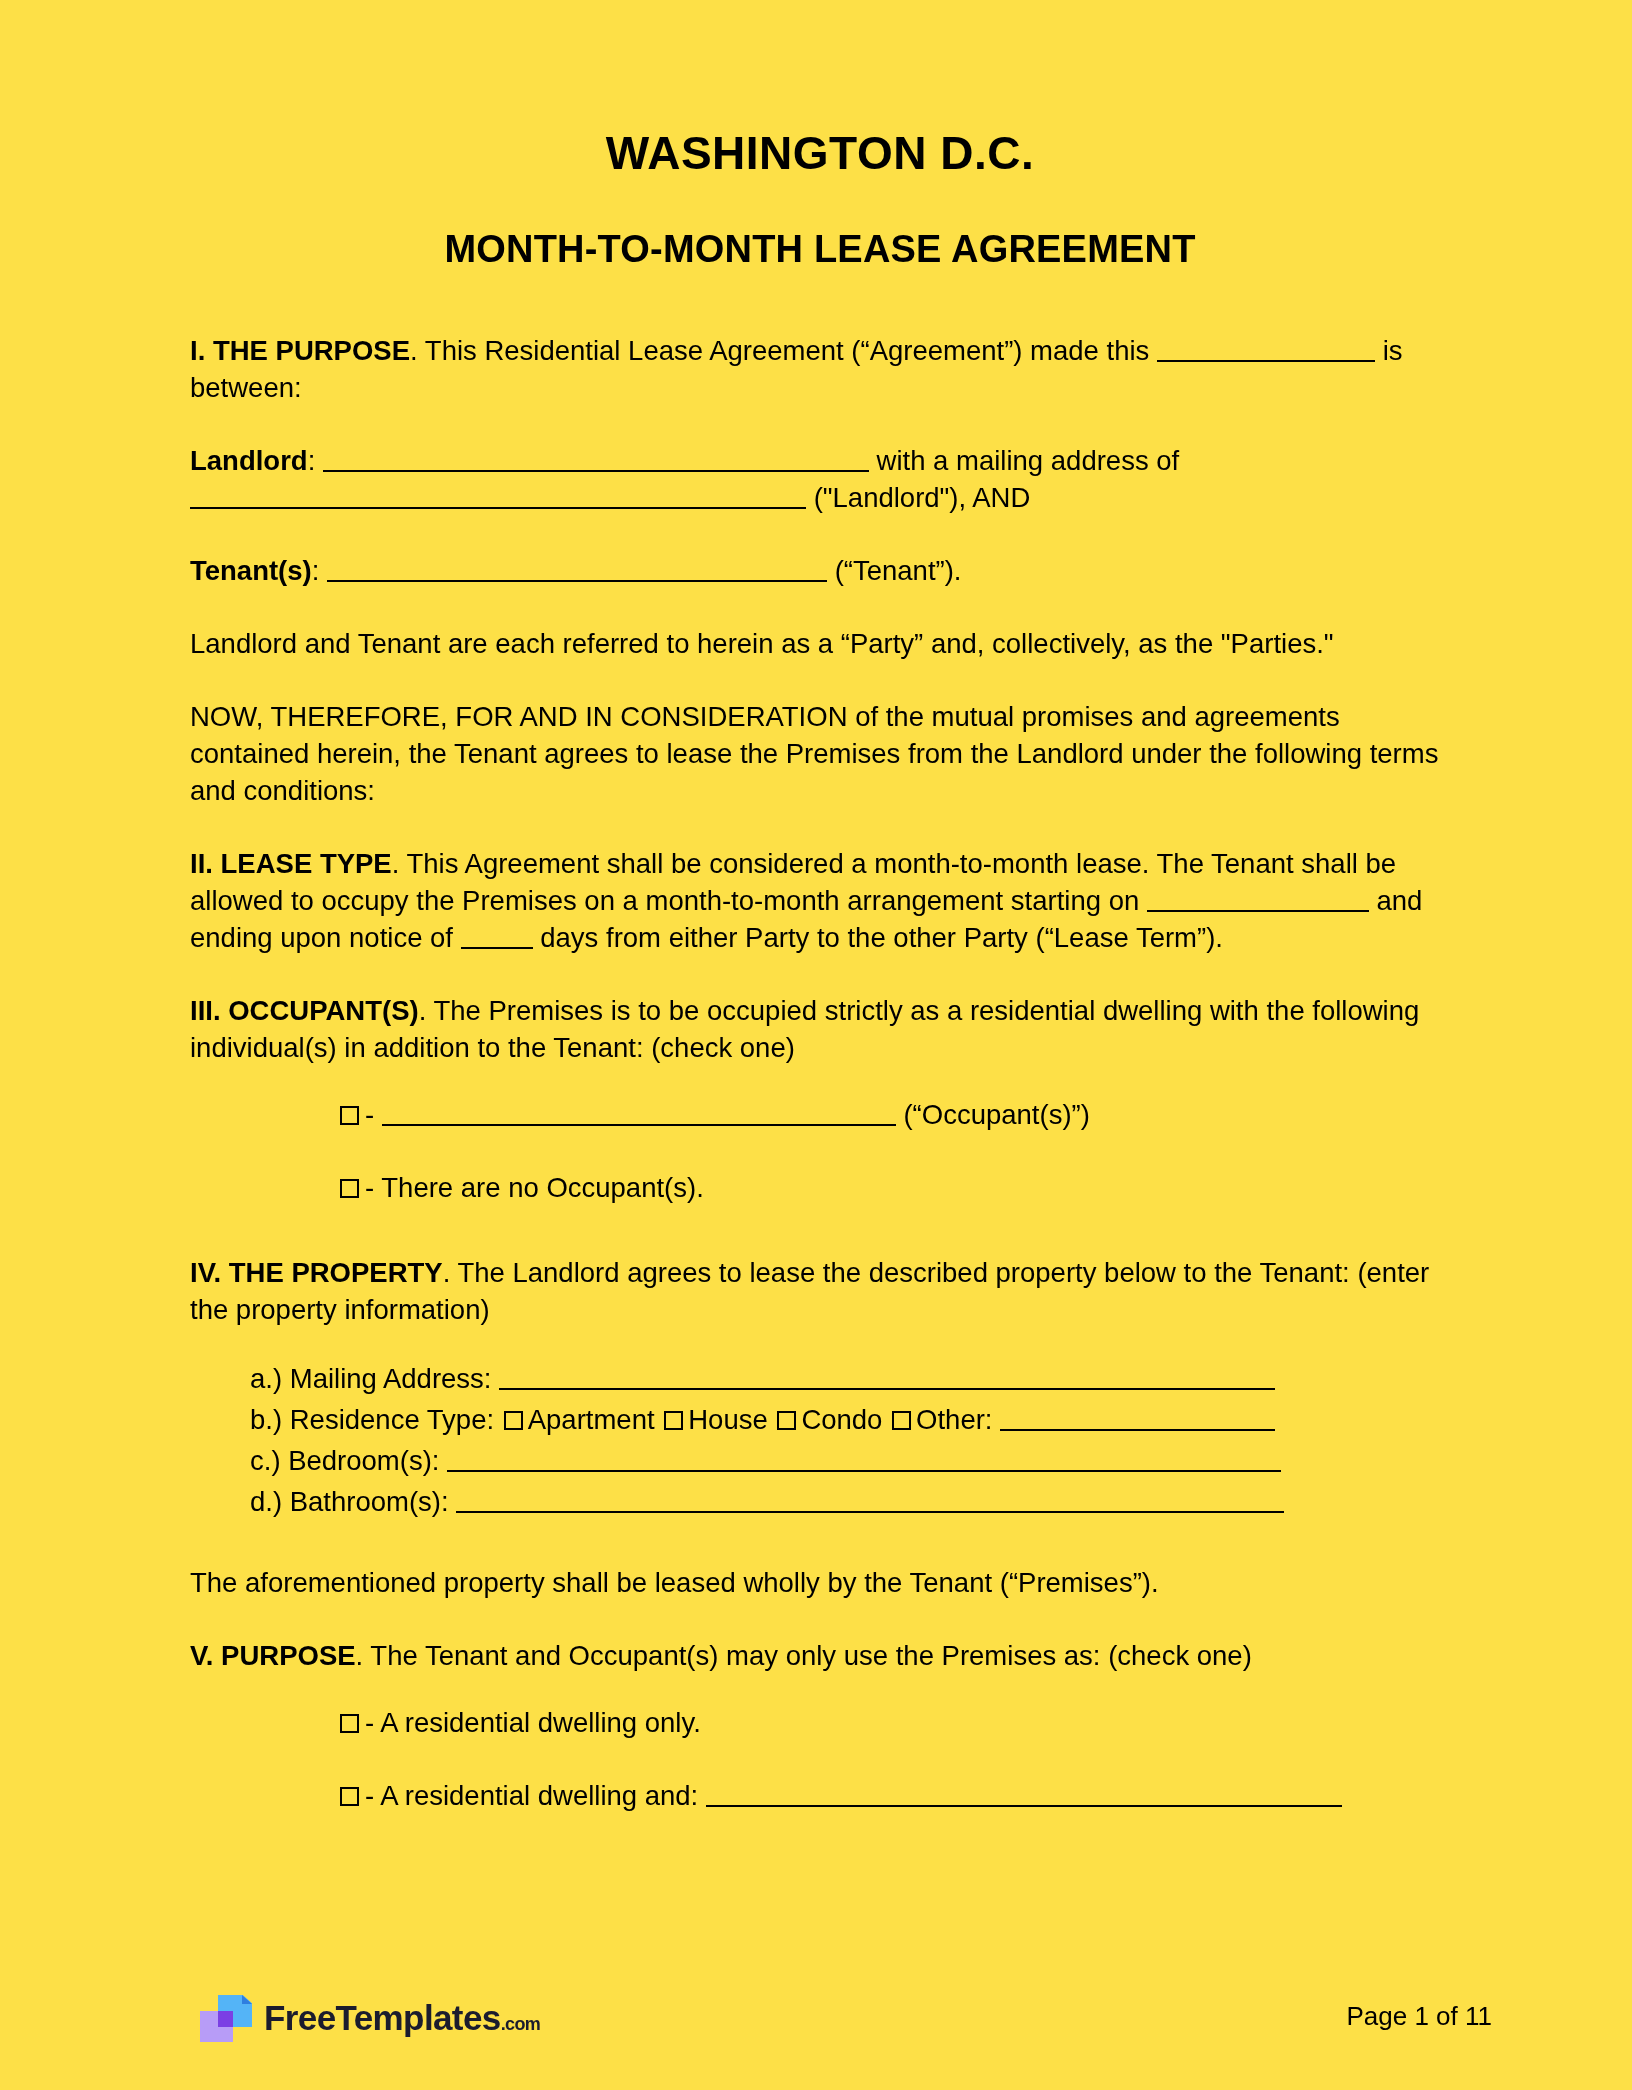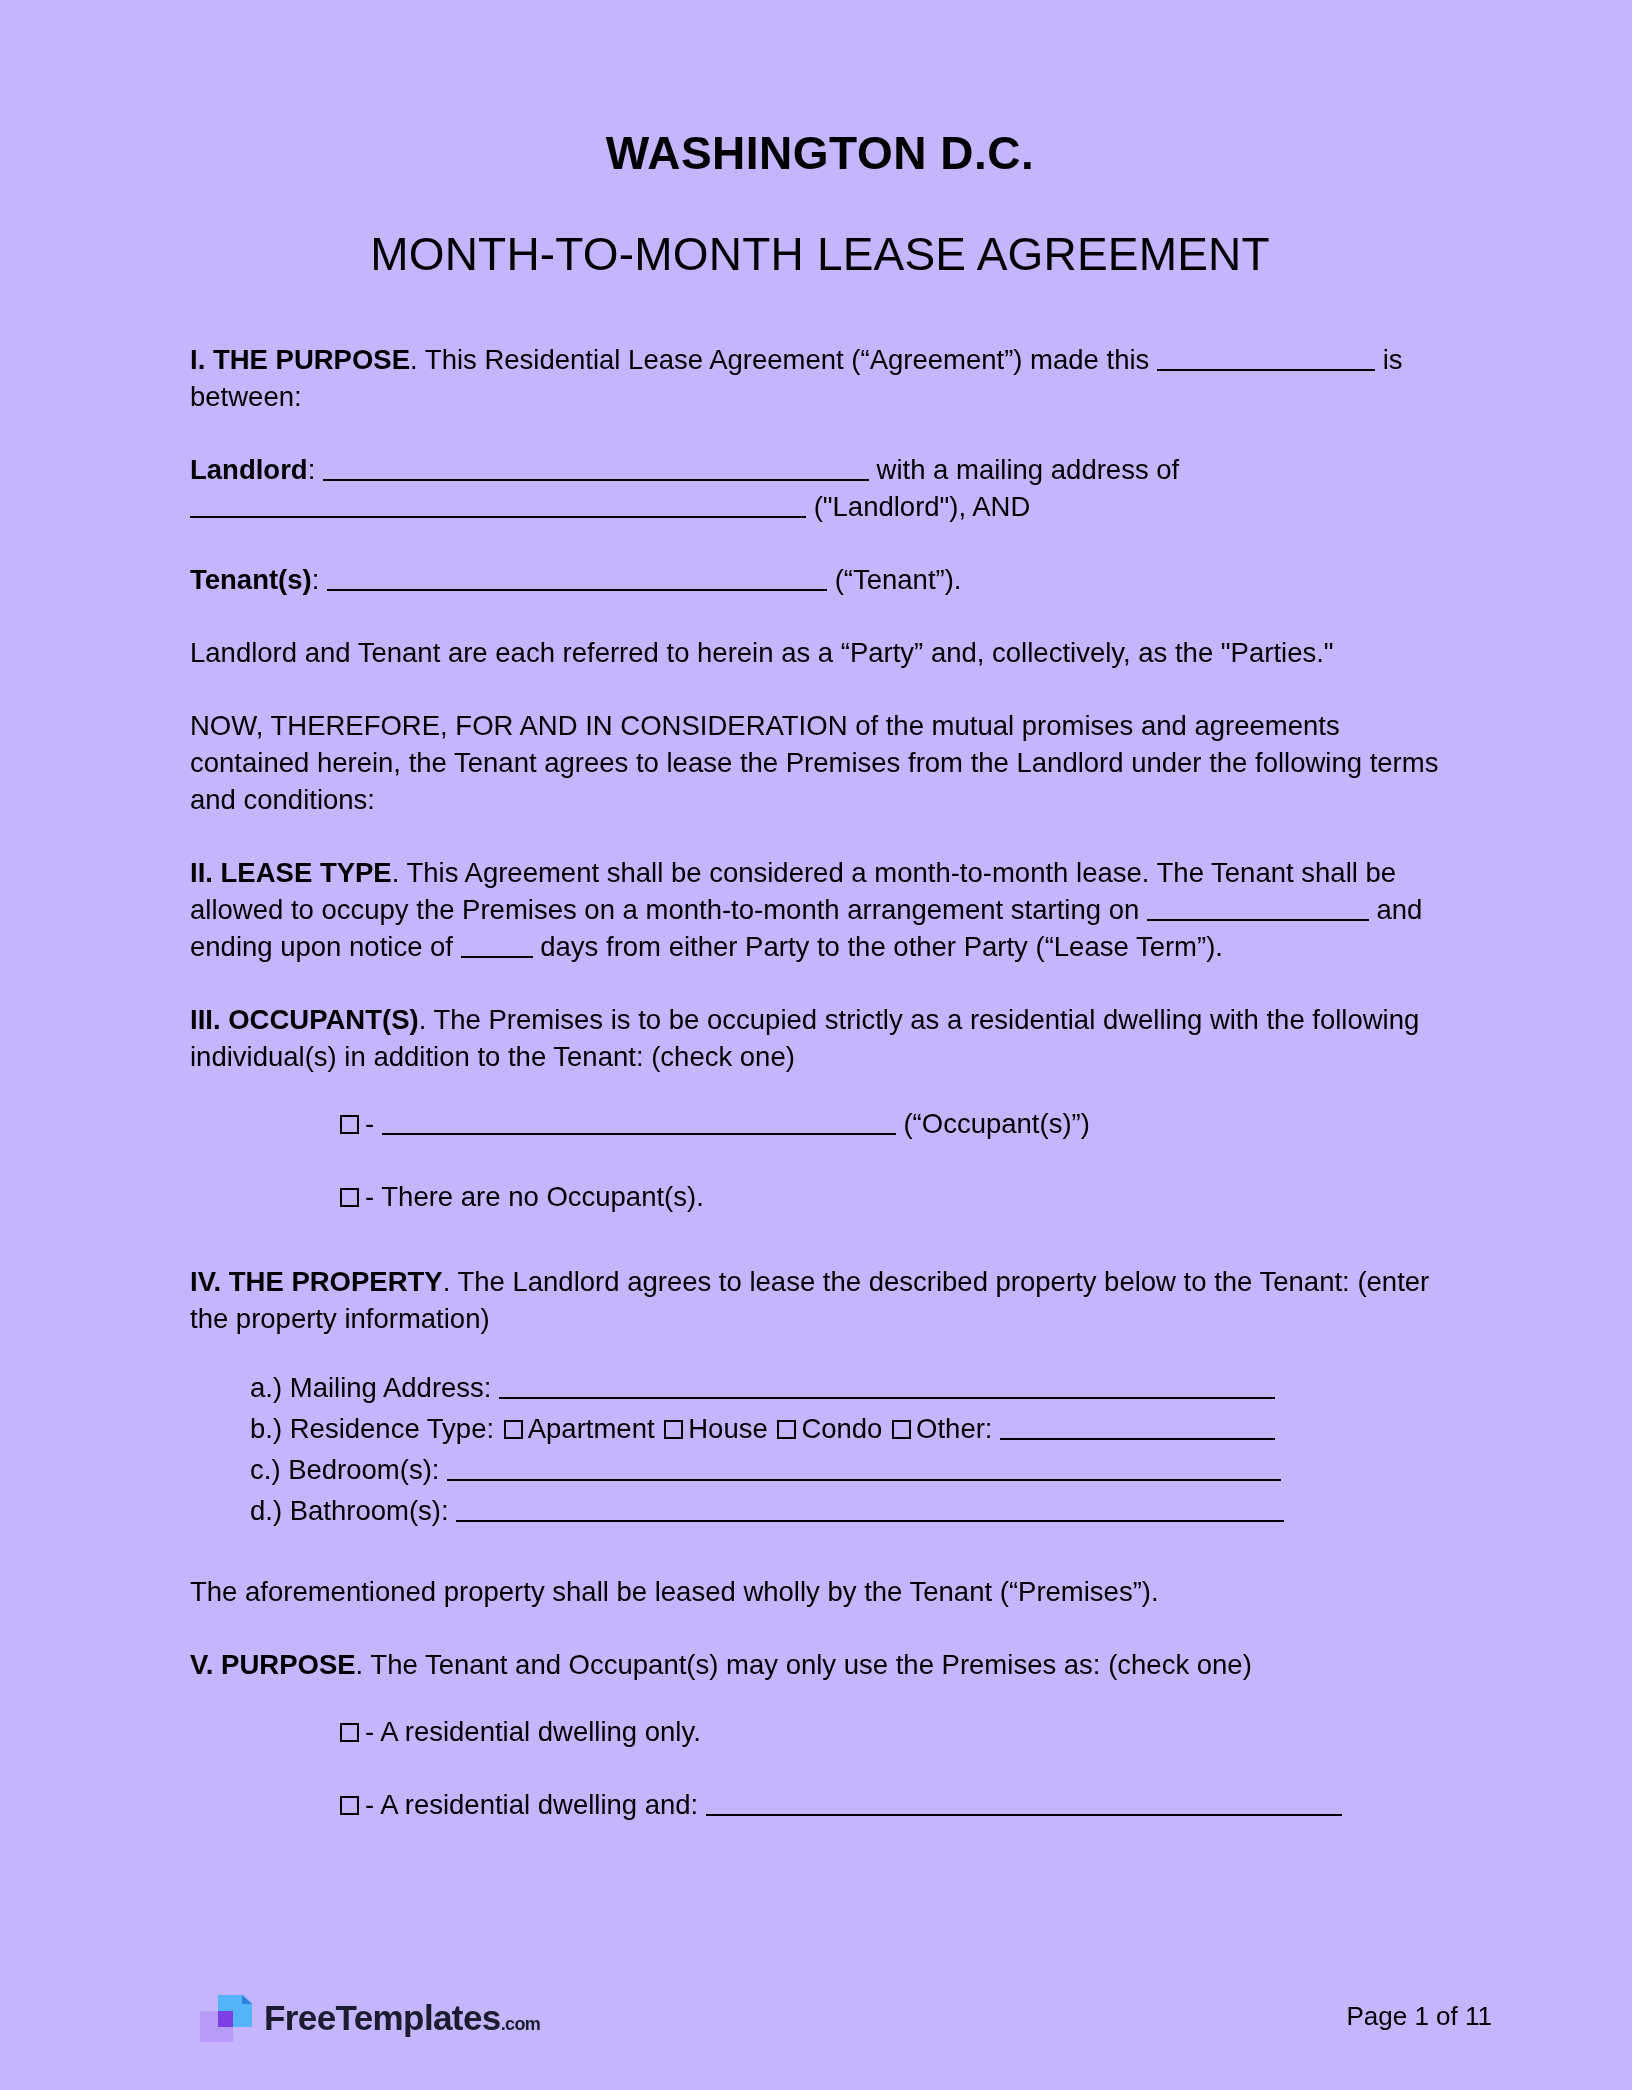--- a/index.html
+++ b/index.html
@@ -4,21 +4,21 @@
 <style>
   html, body {
     margin: 0;
     padding: 0;
     background: #ffffff;
   }
   .page {
     position: relative;
     width: 1632px;
     height: 2090px;
-    background: #c4b5fd;
+    background: #fde047;
     font-family: "Liberation Sans", sans-serif;
     color: #000000;
     box-sizing: border-box;
     overflow: hidden;
   }
   .content {
     position: absolute;
     left: 190px;
     top: 0;
     width: 1260px;
@@ -29,22 +29,22 @@
     text-align: center;
   }
   .title-line1 {
     font-size: 46px;
     font-weight: bold;
     letter-spacing: 0.5px;
     margin-top: 128px;
     line-height: 1.1;
   }
   .title-line2 {
-    font-size: 46px;
-    font-weight: normal;
+    font-size: 38px;
+    font-weight: bold;
     letter-spacing: 0.2px;
     margin-top: 50px;
     line-height: 1.1;
   }
 
   
   .body-wrap {
     margin-top: 62px;
     font-size: 27.5px;
     line-height: 37px;

